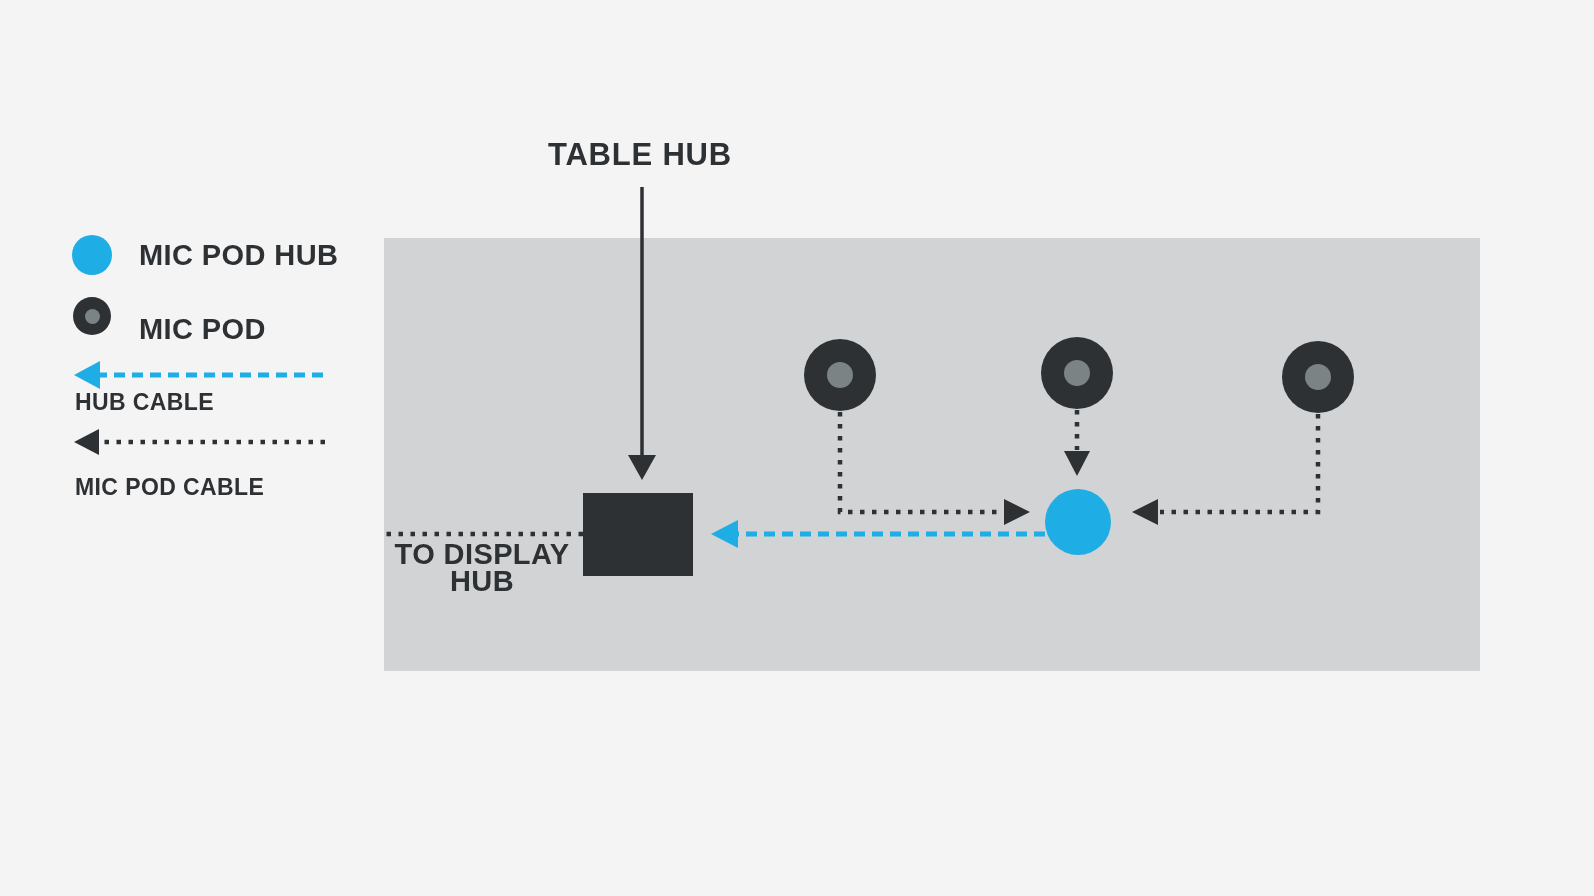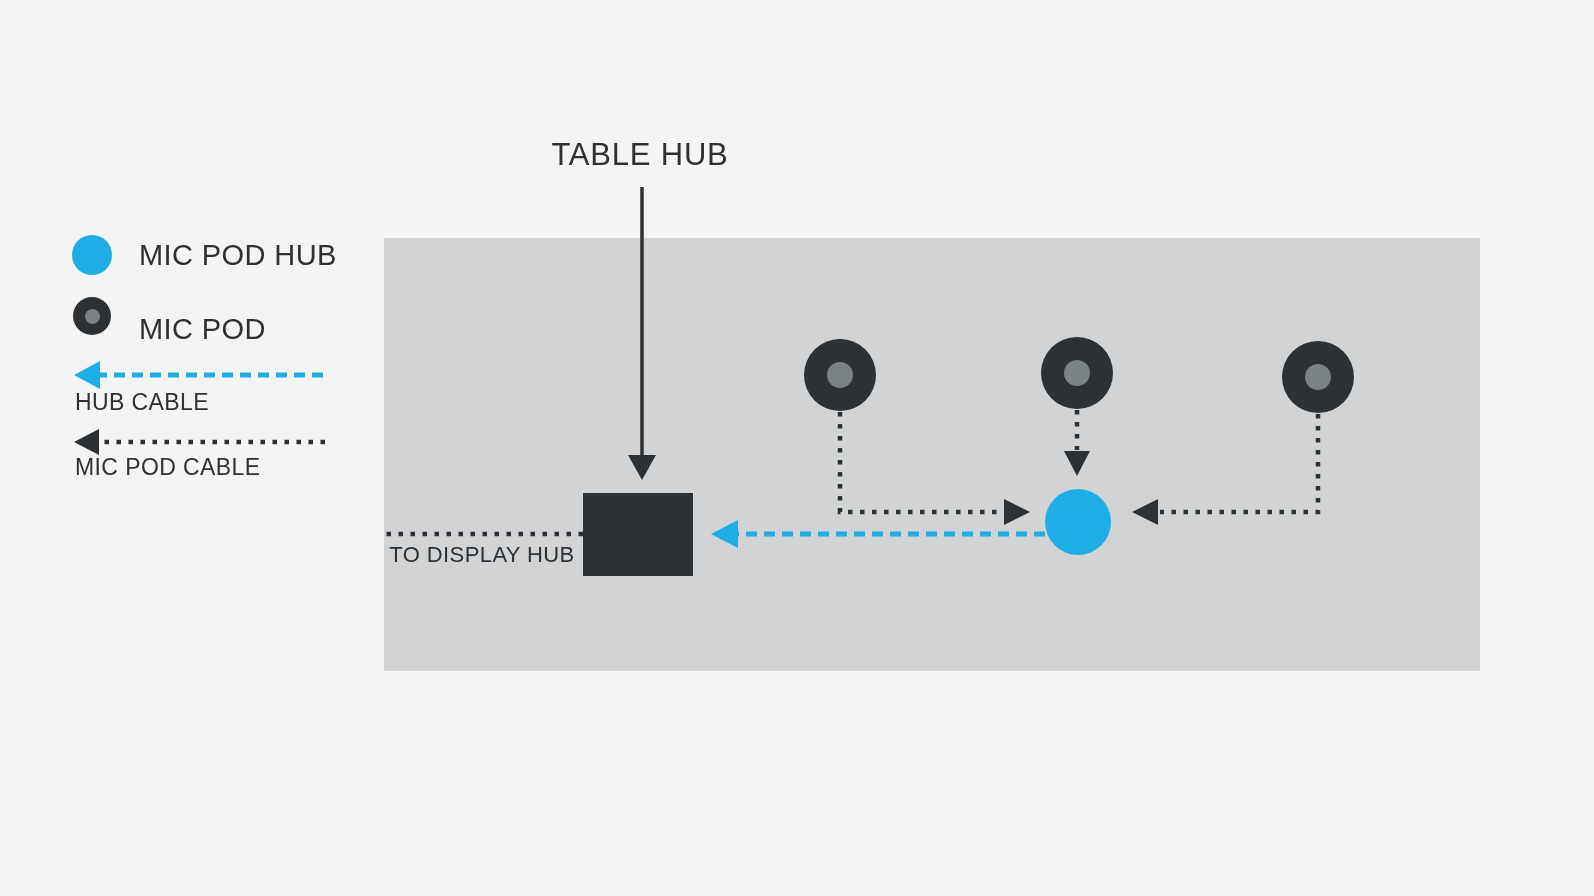--- a/index.html
+++ b/index.html
@@ -76,39 +76,39 @@
   }
   .hub-box {
     left: 583px; top: 493px;
     width: 110px; height: 83px;
     background: var(--dark, #2e3133);
   }
 
   
   .label {
     color: var(--dark, #2e3133);
-    font-weight: 400;
+    font-weight: 700;
     letter-spacing: 0.4px;
     white-space: nowrap;
   }
   .legend-label { font-size: 29px; line-height: 28px; }
   .legend-cable-label {
     width: 270px; 
     font-size: 23px; line-height: 28px;
   }
   .diagram-title {
     left: 440px; top: 138px; width: 400px;
     text-align: center;
     font-size: 31px; line-height: 34px;
     letter-spacing: 0.8px;
   }
   .to-display-label {
     left: 383px; top: 541px; width: 198px;
     text-align: center;
-    font-size: 22px; line-height: 27px;
+    font-size: 29px; line-height: 27px;
     white-space: normal;
   }
 
   
   .legend-hub-swatch {
     left: 72px; top: 235px;
     width: 40px; height: 40px;
     border-radius: 50%;
     background: var(--blue, #1fade6);
   }
@@ -174,21 +174,21 @@
     <span class="abs legend-hub-swatch"></span>
     <span class="abs label legend-label" style="left:139px; top:241px;">MIC POD HUB</span>
 
     <span class="abs legend-pod-swatch">
       <span class="mic-pod-inner"></span>
     </span>
     <span class="abs label legend-label" style="left:139px; top:303px;margin-top:12px;">MIC POD</span>
 
     <span class="abs label legend-cable-label" style="left:75px; top:388px;">HUB CABLE</span>
 
-    <span class="abs label legend-cable-label" style="left:75px; top:453px;">MIC POD CABLE</span>
+    <span class="abs label legend-cable-label" style="left:75px; top:473px;">MIC POD CABLE</span>
   </div>
 
   <div class="abs label diagram-title">TABLE HUB</div>
 
   <div class="abs label to-display-label">TO DISPLAY HUB</div>
 
   <div class="abs hub-box"></div>
 
   <div class="abs mic-pod" style="left:804px; top:339px;">
     <span class="mic-pod-inner"></span>

